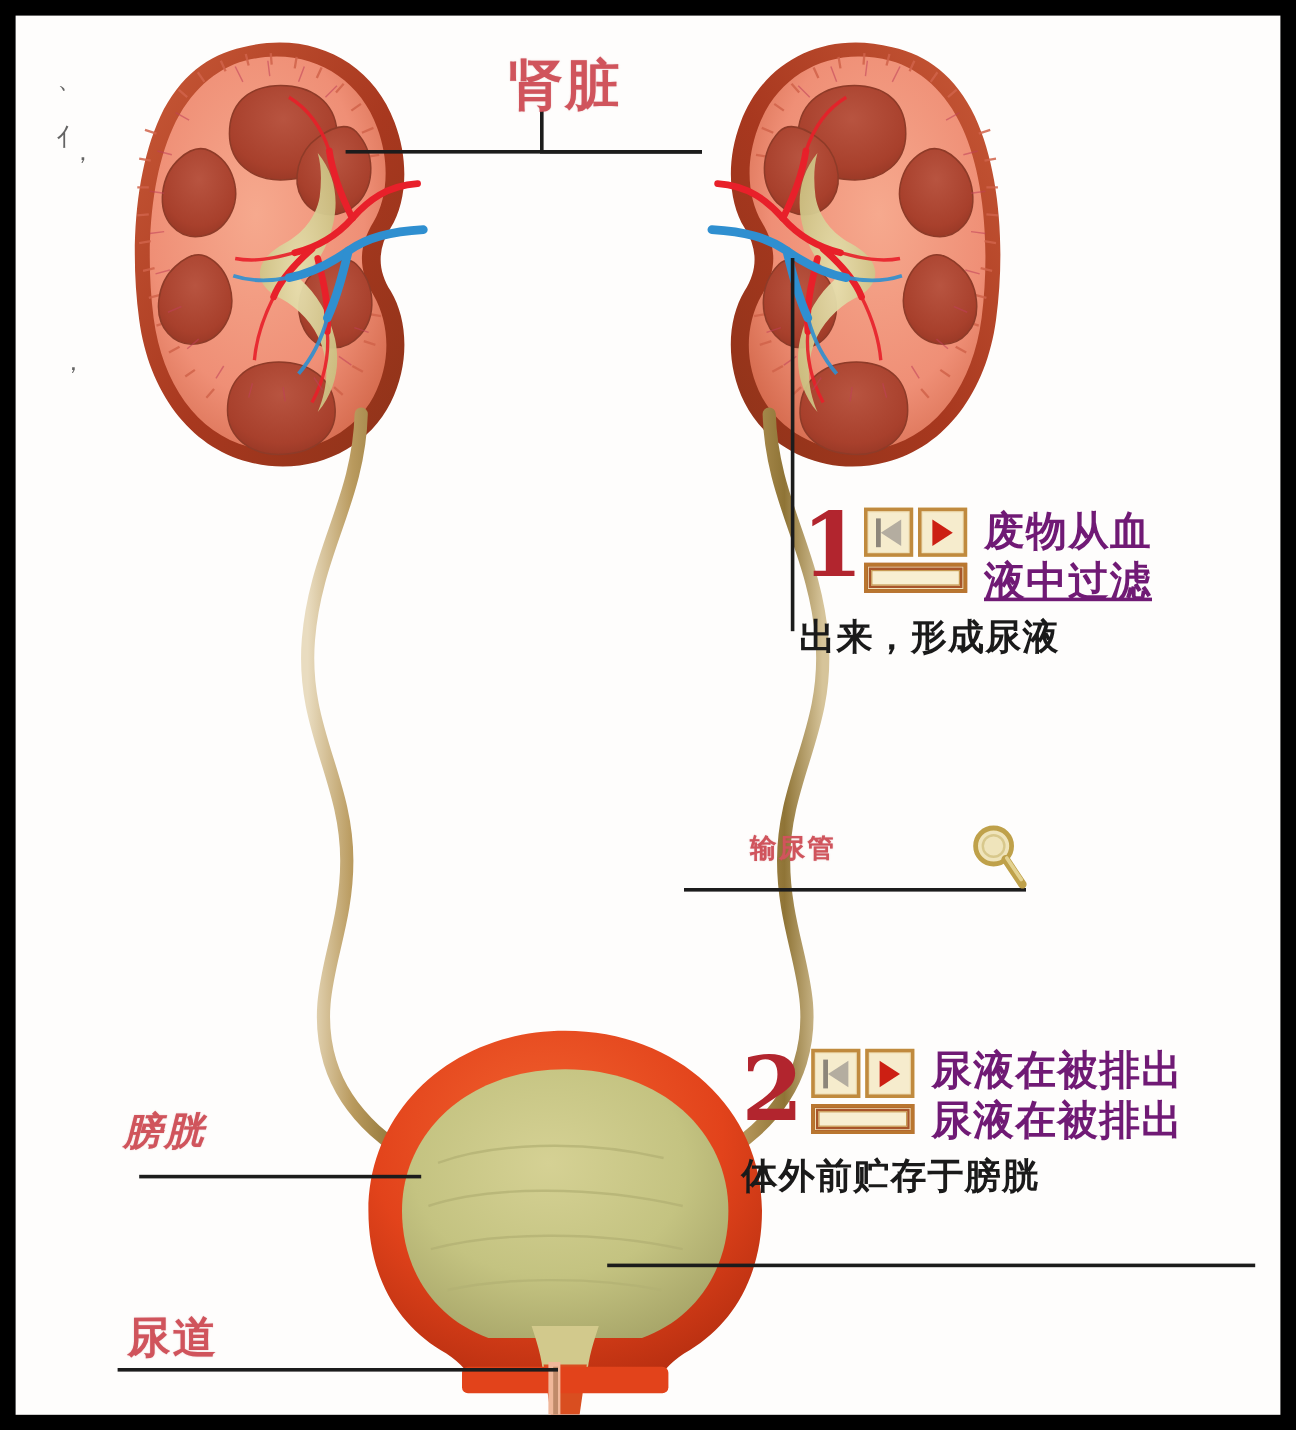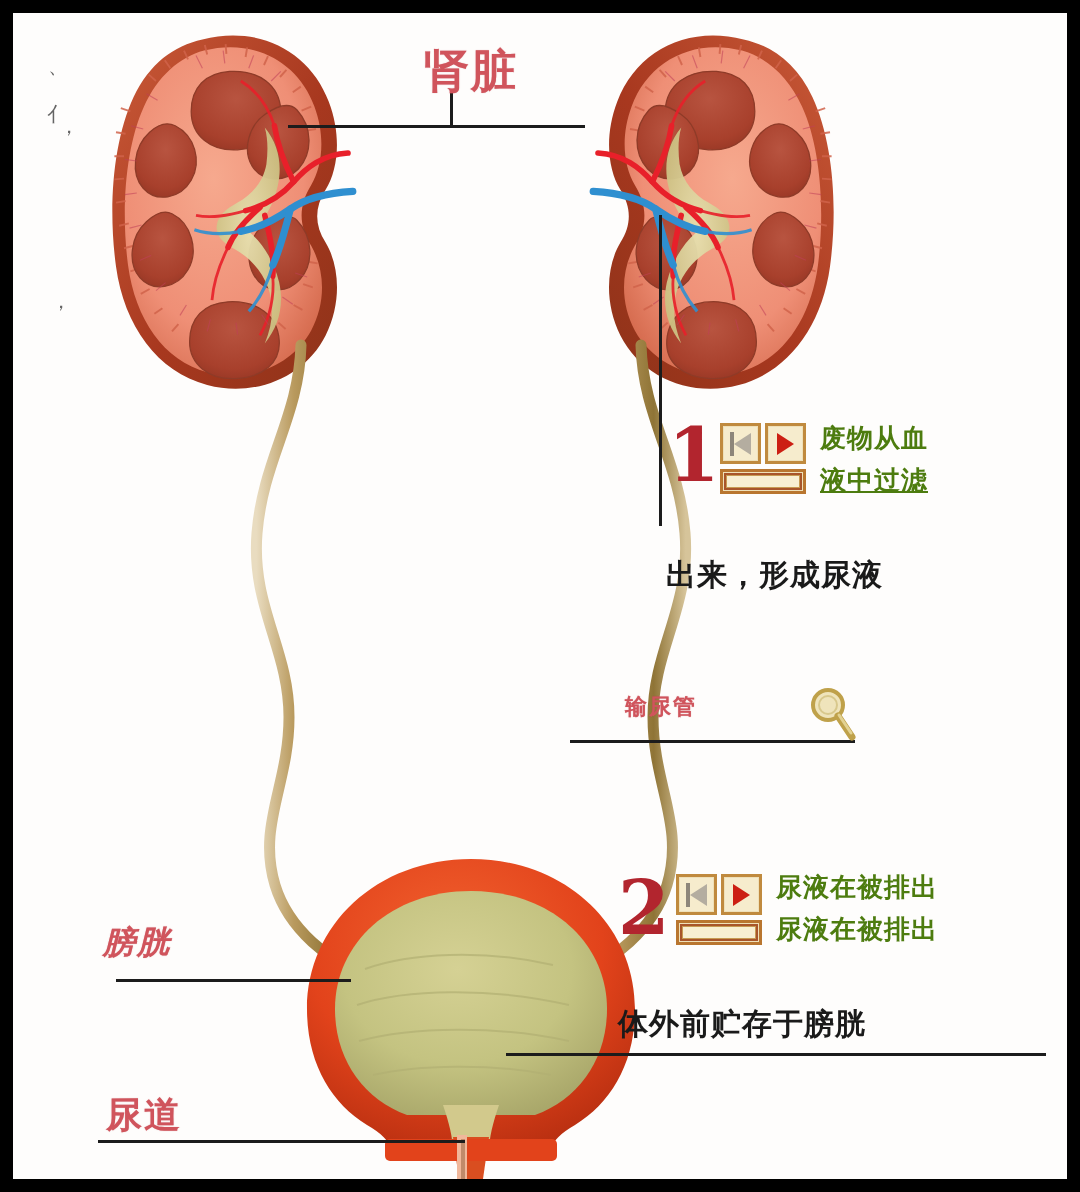--- a/index.html
+++ b/index.html
@@ -38,24 +38,24 @@
   .icon-box.bar{width:86px;height:25px;margin-top:5px;background:#a8552a;
                 border:3px solid #b9762f;padding:3px;}
   .bar-inner{width:100%;height:100%;background:#f8efd2;border:1px solid #c79a52;
              box-sizing:border-box;}
   .tri{width:0;height:0;border-top:11px solid transparent;
        border-bottom:11px solid transparent;}
   .tri-l{border-right:17px solid #b4ada0;}
   .tri-r{border-left:17px solid #cc1f13;}
   .pipe{width:4px;height:24px;background:#8d867a;}
 
-  .step-txt{position:absolute;color:#4d7c0f;font-weight:bold;
-            font-size:26px;line-height:1.33;letter-spacing:1px;white-space:nowrap;}
+  .step-txt{position:absolute;color:#701a75;font-weight:bold;
+            font-size:34px;line-height:1.33;letter-spacing:1px;white-space:nowrap;}
   .step-txt2{position:absolute;color:#1a1a1a;font-weight:bold;
-             font-size:30px;letter-spacing:1px;white-space:nowrap;margin-top:44px;}
+             font-size:30px;letter-spacing:1px;white-space:nowrap;}
 
   
   .mag{position:absolute;}
 
   
   .artifact{position:absolute;color:#2a2a2a;font-size:20px;opacity:.72;
             font-family:"DejaVu Serif","Liberation Serif",serif;}
 </style>
 </head>
 <body>

